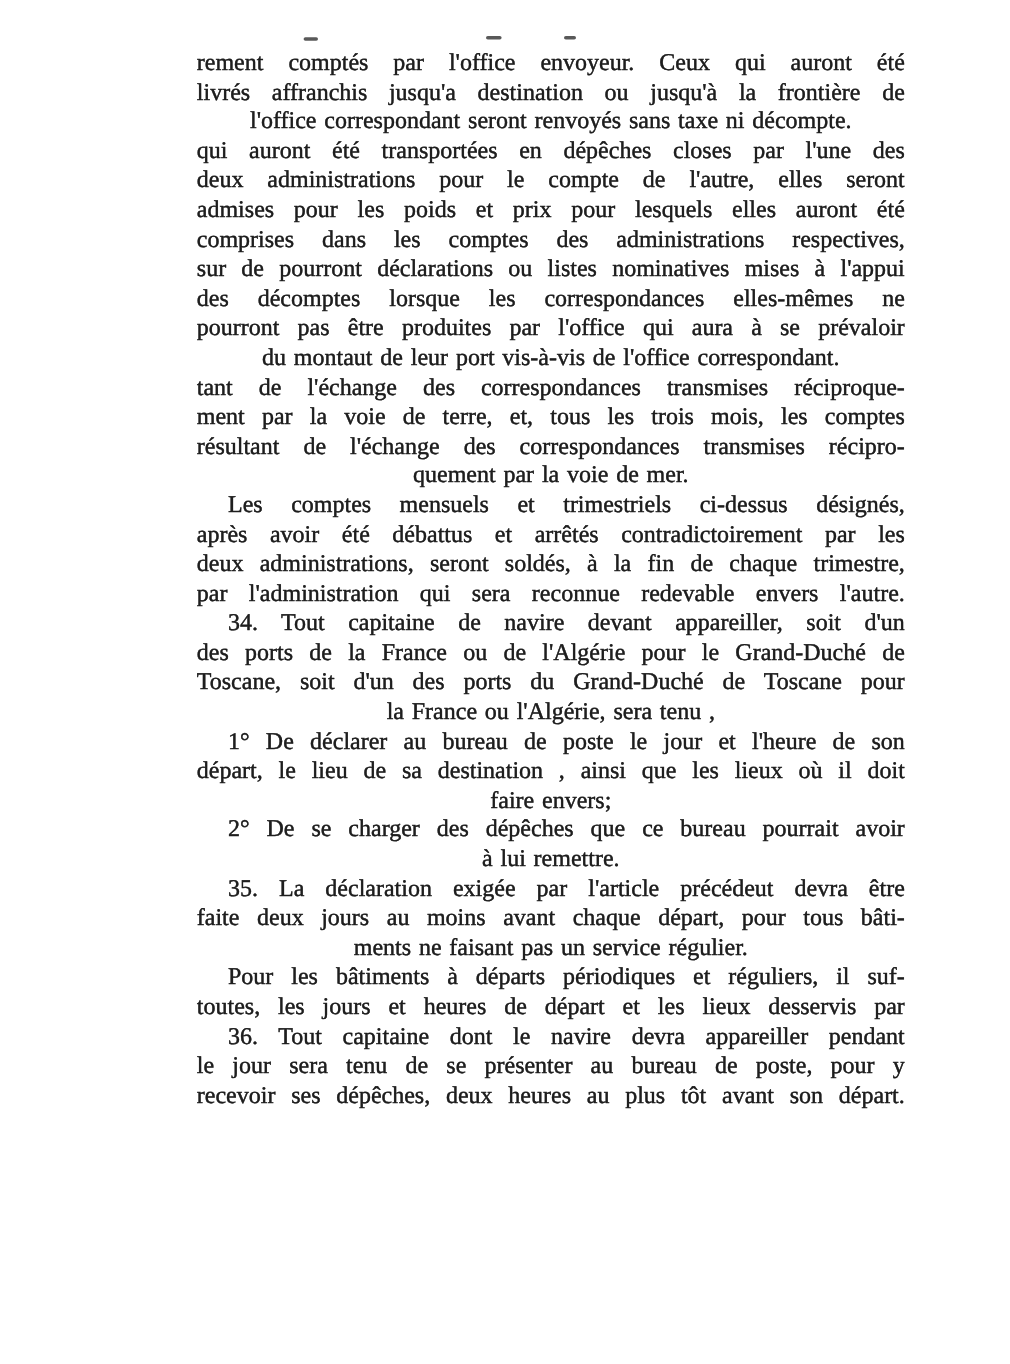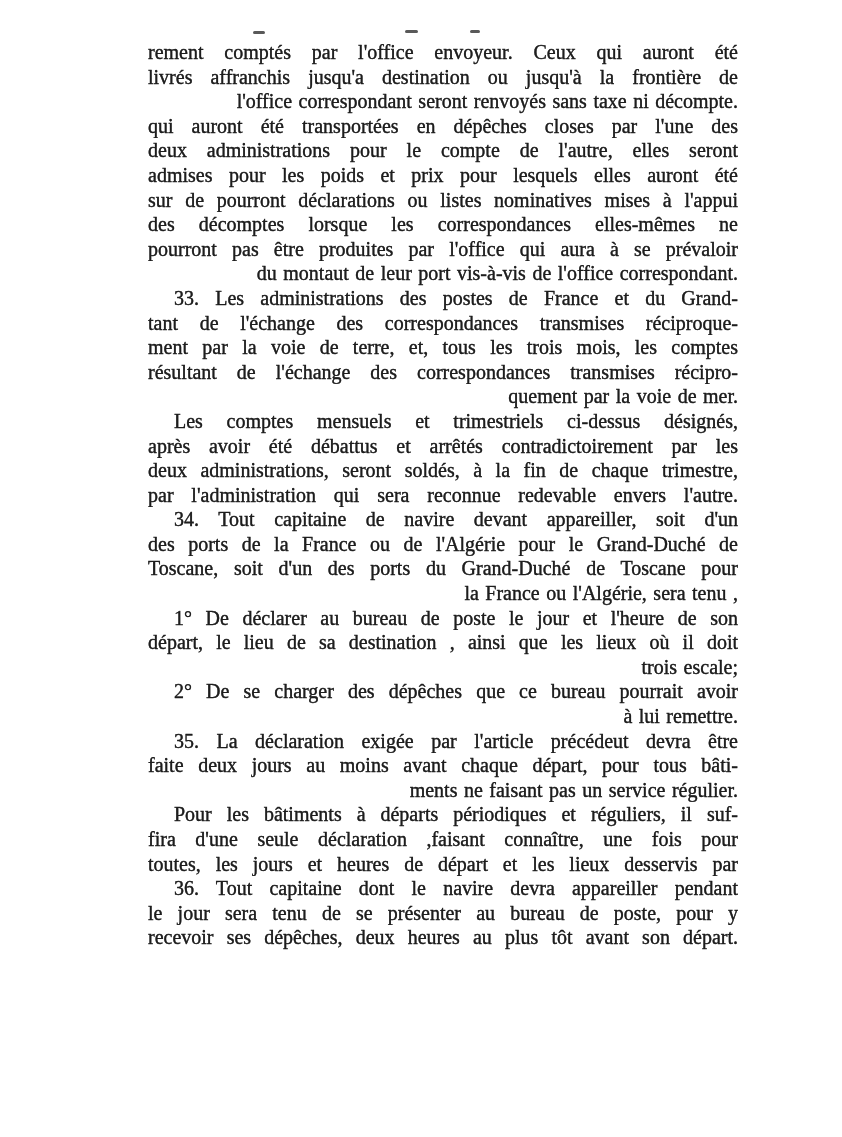--- a/index.html
+++ b/index.html
@@ -22,34 +22,34 @@
     background: #3c3c3c;
     border-radius: 2px;
     opacity: 0.85;
   }
   .dash-1 { left: 253px; top: 31px; width: 12px; }
   .dash-2 { left: 405px; top: 30px; width: 13px; }
   .dash-3 { left: 470px; top: 30px; width: 10px; }
 
   .text-block {
     position: absolute;
-    left: 148px;
+    left: 164px;
     top: 40px;
     width: 590px;
     color: #1e1e1e;
     font-size: 20px;
     -webkit-text-stroke: 0.3px #1e1e1e;
     text-shadow: 0 0 0.4px rgba(20,20,20,0.55);
   }
   .ln {
     height: 24.6px;
     line-height: 24.6px;
     overflow: hidden;
     white-space: normal;
-    text-align: right;
+    text-align: center;
     word-spacing: 1.5px;
   }
   
   .ln.j {
     text-align: justify;
     text-align-last: justify;
     word-spacing: 0;
   }
   
   .ln.ind {
@@ -65,46 +65,45 @@
   <div class="artifact-dash dash-2"></div>
   <div class="artifact-dash dash-3"></div>
 
   <div class="text-block">
     <div class="ln j">rement comptés par l'office envoyeur. Ceux qui auront été</div>
     <div class="ln j">livrés affranchis jusqu'a destination ou jusqu'à la frontière de</div>
     <div class="ln">l'office correspondant seront renvoyés sans taxe ni décompte.</div>
     <div class="ln j">qui auront été transportées en dépêches closes par l'une des</div>
     <div class="ln j">deux administrations pour le compte de l'autre, elles seront</div>
     <div class="ln j">admises pour les poids et prix pour lesquels elles auront été</div>
+    <div class="ln j">comprises dans les comptes des administrations respectives,</div>
     <div class="ln j">sur de pourront déclarations ou listes nominatives mises à l'appui</div>
     <div class="ln j">des décomptes lorsque les correspondances elles-mêmes ne</div>
     <div class="ln j">pourront pas être produites par l'office qui aura à se prévaloir</div>
     <div class="ln">du montaut de leur port vis-à-vis de l'office correspondant.</div>
-    <div class="ln j ind">33. Les administrations des postes de France et du Grand-</div>
     <div class="ln j">tant de l'échange des correspondances transmises réciproque-</div>
     <div class="ln j">ment par la voie de terre, et, tous les trois mois, les comptes</div>
     <div class="ln j">résultant de l'échange des correspondances transmises récipro-</div>
     <div class="ln">quement par la voie de mer.</div>
     <div class="ln j ind">Les comptes mensuels et trimestriels ci-dessus désignés,</div>
     <div class="ln j">après avoir été débattus et arrêtés contradictoirement par les</div>
     <div class="ln j">deux administrations, seront soldés, à la fin de chaque trimestre,</div>
     <div class="ln j">par l'administration qui sera reconnue redevable envers l'autre.</div>
     <div class="ln j ind">34. Tout capitaine de navire devant appareiller, soit d'un</div>
     <div class="ln j">des ports de la France ou de l'Algérie pour le Grand-Duché de</div>
     <div class="ln j">Toscane, soit d'un des ports du Grand-Duché de Toscane pour</div>
     <div class="ln">la France ou l'Algérie, sera tenu ,</div>
     <div class="ln j ind">1° De déclarer au bureau de poste le jour et l'heure de son</div>
     <div class="ln j">départ, le lieu de sa destination , ainsi que les lieux où il doit</div>
-    <div class="ln">trois escale;</div>
+    <div class="ln">faire envers;</div>
     <div class="ln j ind">2° De se charger des dépêches que ce bureau pourrait avoir</div>
     <div class="ln">à lui remettre.</div>
     <div class="ln j ind">35. La déclaration exigée par l'article précédeut devra être</div>
     <div class="ln j">faite deux jours au moins avant chaque départ, pour tous bâti-</div>
     <div class="ln">ments ne faisant pas un service régulier.</div>
     <div class="ln j ind">Pour les bâtiments à départs périodiques et réguliers, il suf-</div>
-    <div class="ln j">fira d'une seule déclaration ,faisant connaître, une fois pour</div>
     <div class="ln j">toutes, les jours et heures de départ et les lieux desservis par</div>
     <div class="ln j ind">36. Tout capitaine dont le navire devra appareiller pendant</div>
     <div class="ln j">le jour sera tenu de se présenter au bureau de poste, pour y</div>
     <div class="ln j">recevoir ses dépêches, deux heures au plus tôt avant son départ.</div>
   </div>
 
 </div>
 
 </body></html>

